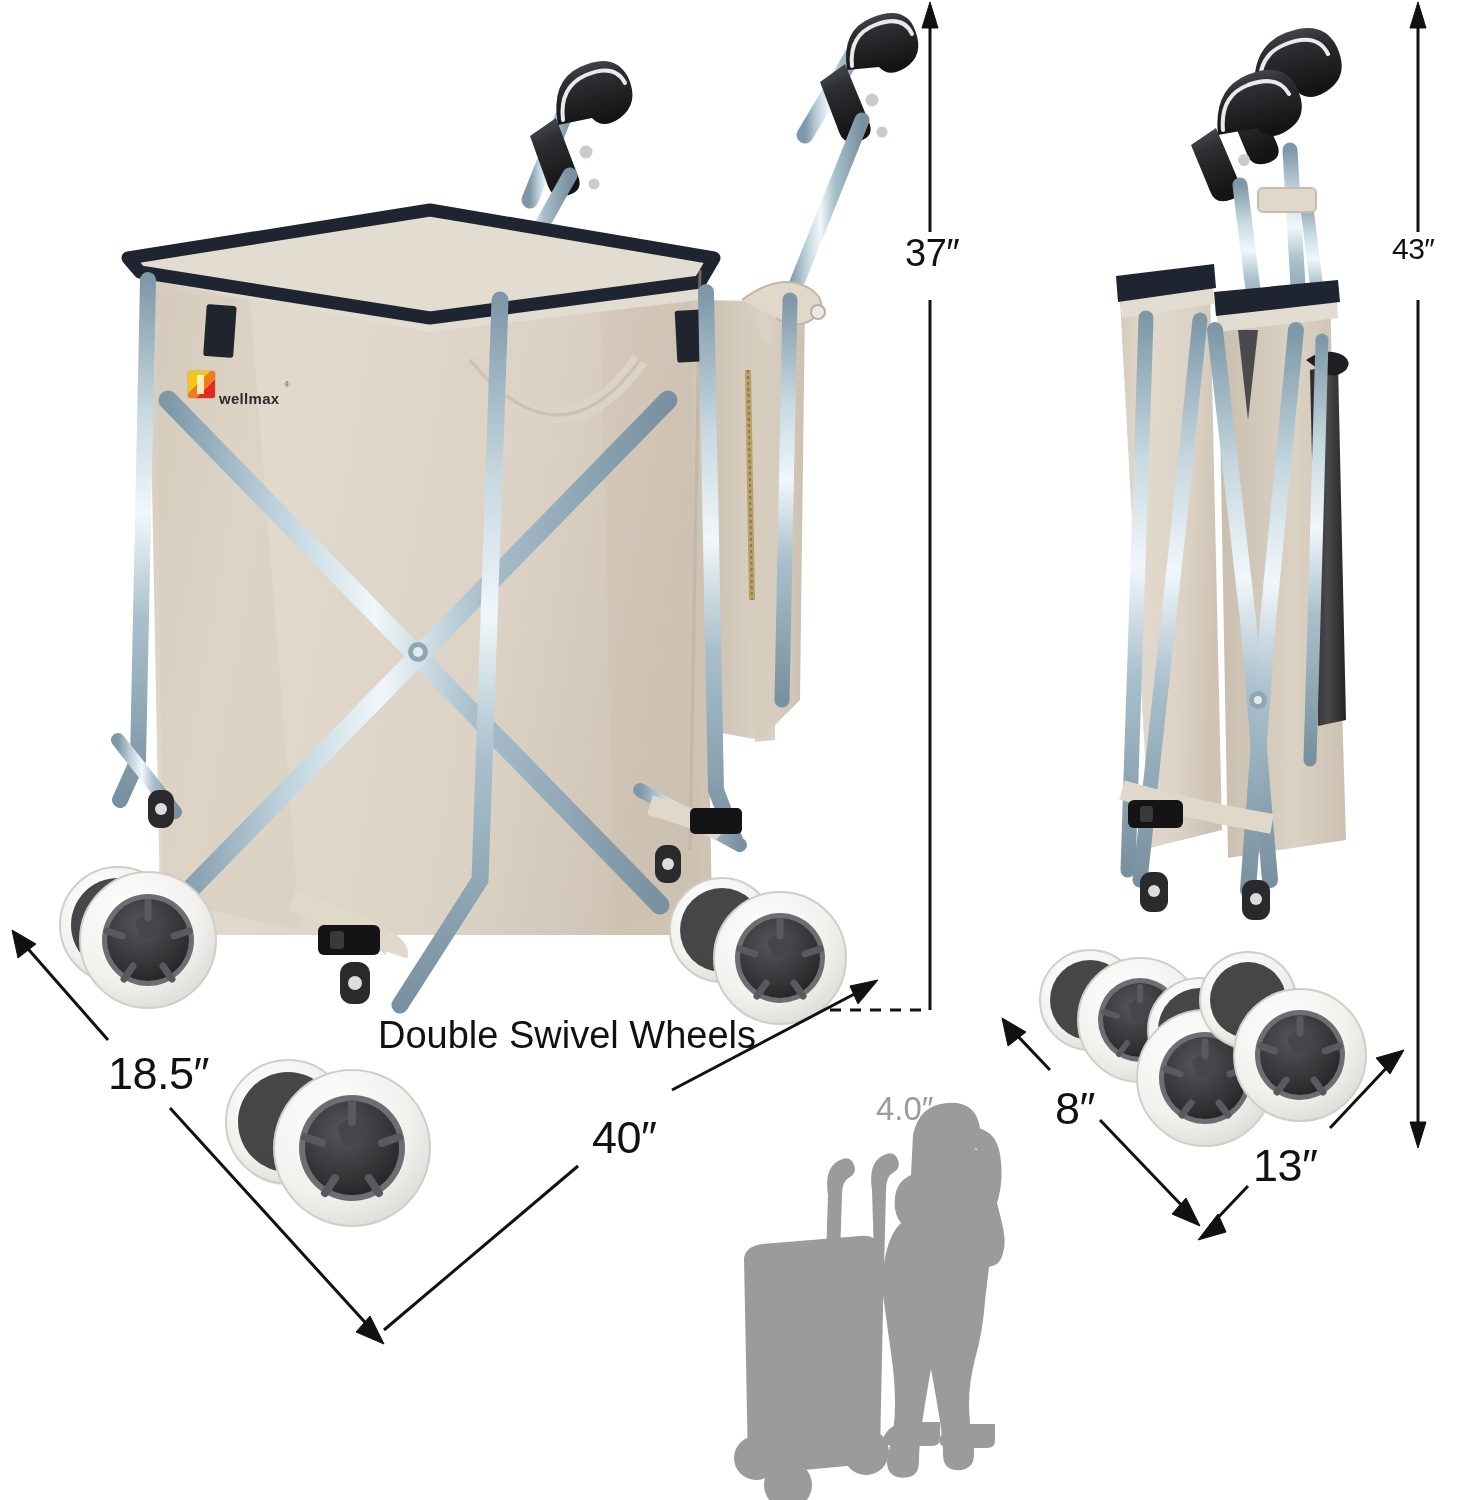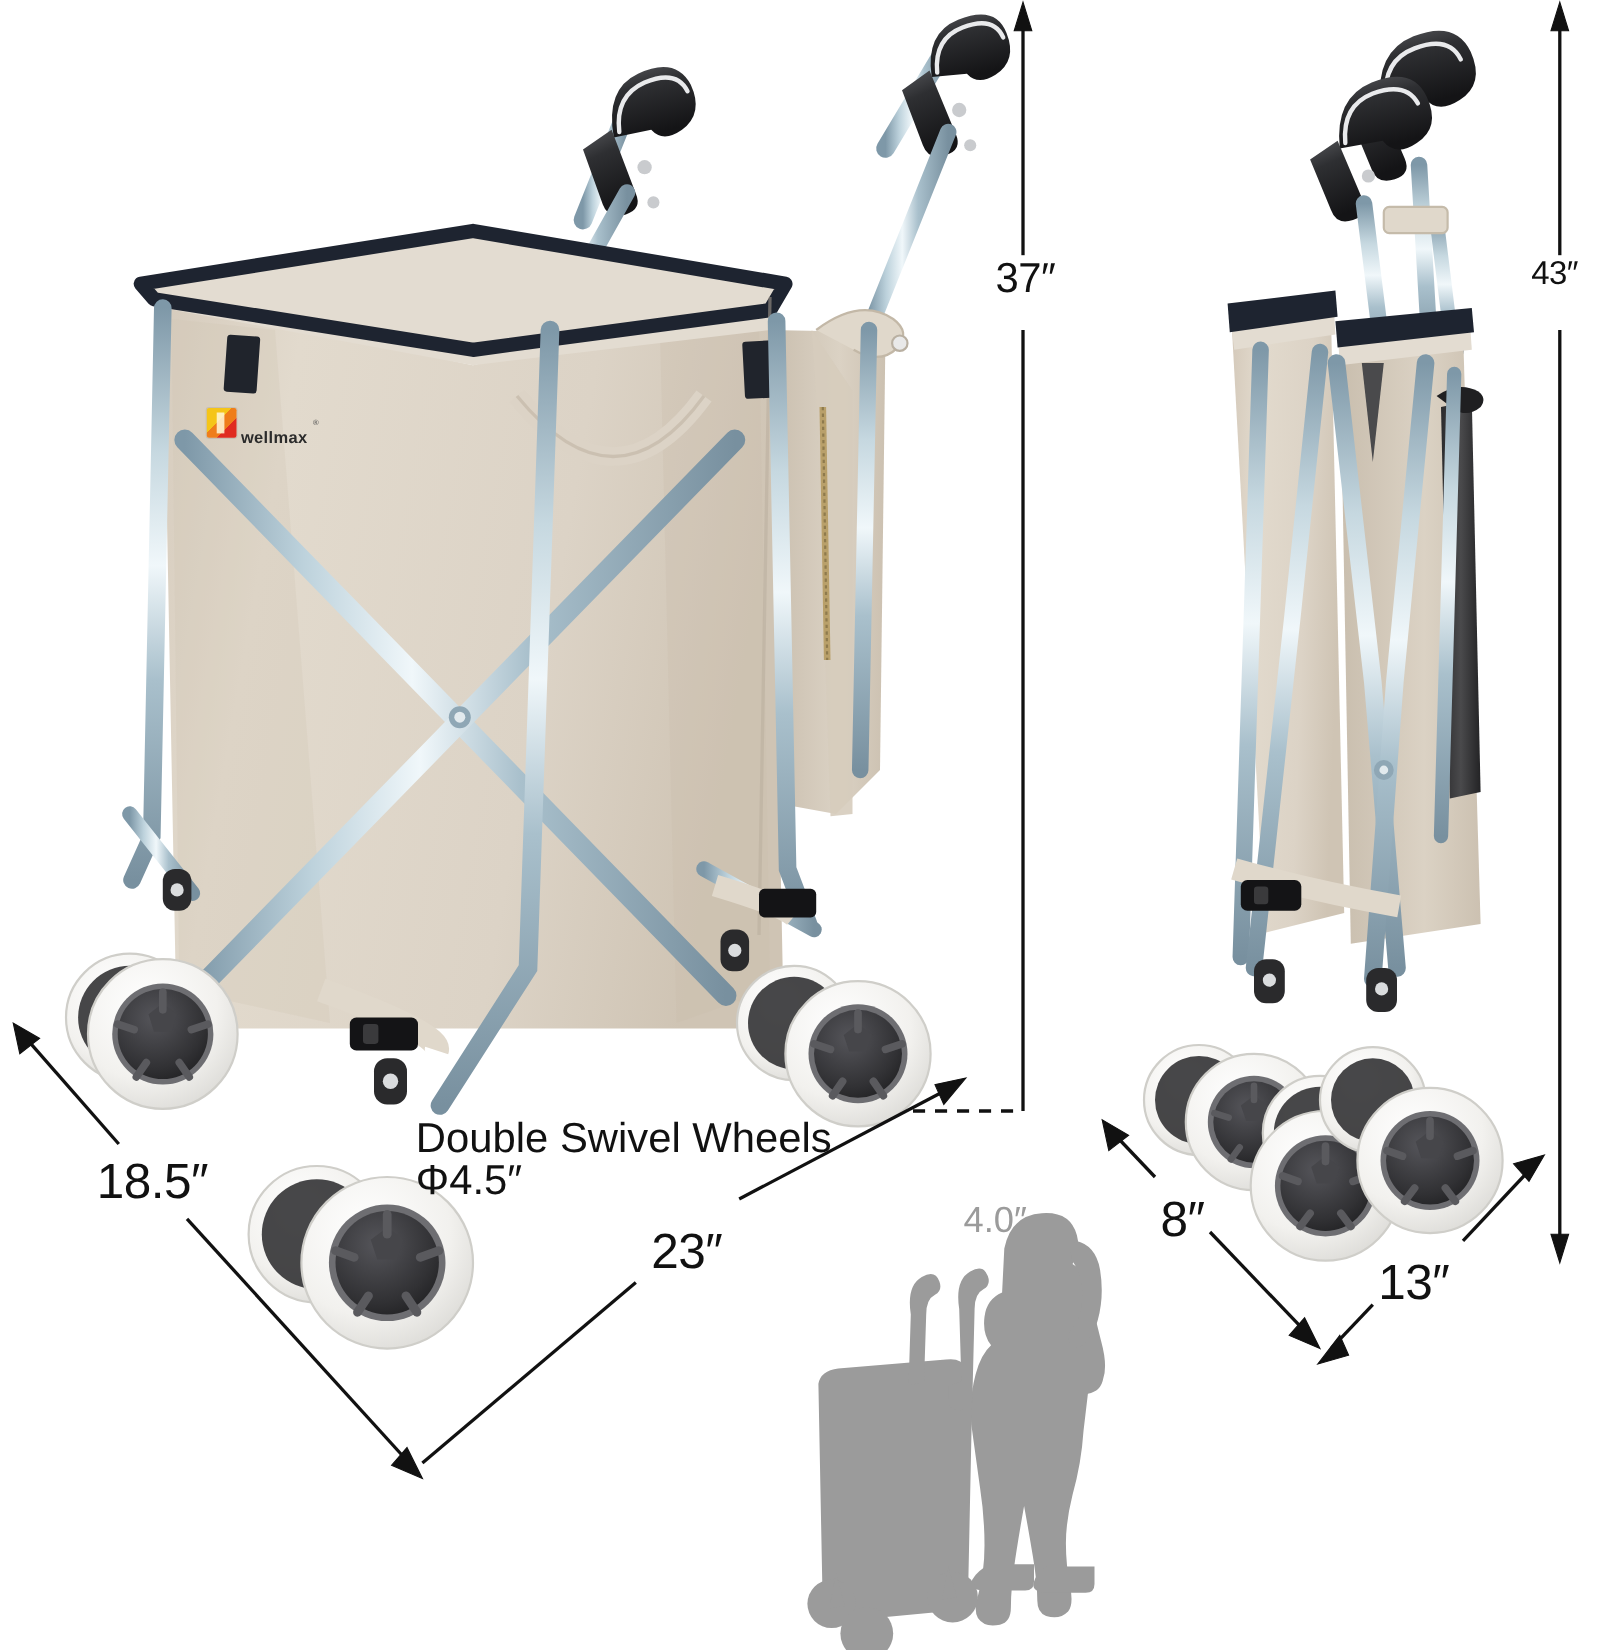--- a/index.html
+++ b/index.html
@@ -15,21 +15,21 @@
   .dim-label{
     position:absolute;
     font-family:"Liberation Sans", sans-serif;
     color:#111111;
     font-weight:400;
     white-space:nowrap;
     letter-spacing:-0.5px;
   }
   .dim-37{font-size:38px;left:905px;top:232px;}
   .dim-43{font-size:30px;left:1392px;top:232px;}
-  .dim-185{font-size:45px;left:88px;top:1048px;}
+  .dim-185{font-size:45px;left:108px;top:1048px;}
   .dim-26{font-size:45px;left:592px;top:1112px;}
   .dim-8{font-size:45px;left:1055px;top:1083px;}
   .dim-10{font-size:45px;left:1253px;top:1140px;}
   .wheel-note{
     position:absolute;left:378px;top:1016px;
     font-size:38px;line-height:38px;color:#111;
   }
   .wheel-note .l2{display:block;}
   .silho-label{
     position:absolute;left:876px;top:1090px;
@@ -393,24 +393,23 @@
 
   <div class="brand">
     <span class="brand-mark"></span>
     <span class="brand-text">wellmax</span>
     <span class="brand-reg">®</span>
   </div>
 
   <div class="dim-label dim-37">37″</div>
   <div class="dim-label dim-43">43″</div>
   <div class="dim-label dim-185">18.5″</div>
-  <div class="dim-label dim-26">23″</div>
+  <div class="dim-label dim-26">40″</div>
   <div class="dim-label dim-8">8″</div>
   <div class="dim-label dim-10">13″</div>
 
   <div class="wheel-note">
     <span>Double Swivel  Wheels</span>
-    <span class="l2">Φ4.5″</span>
   </div>
 
   <div class="silho-label">4.0″</div>
 
 </div>
 
 </body></html>

